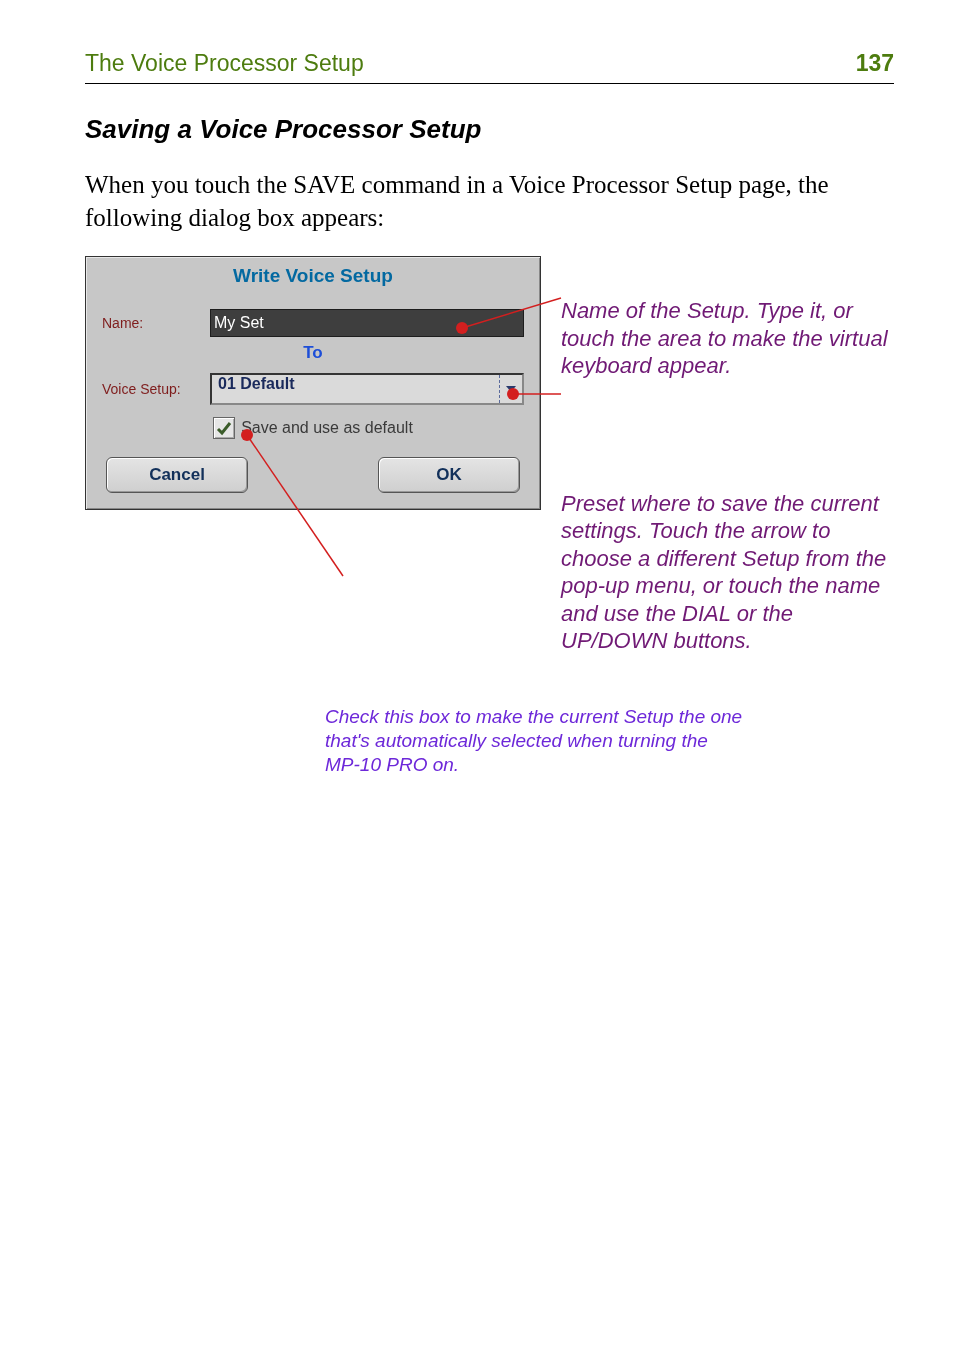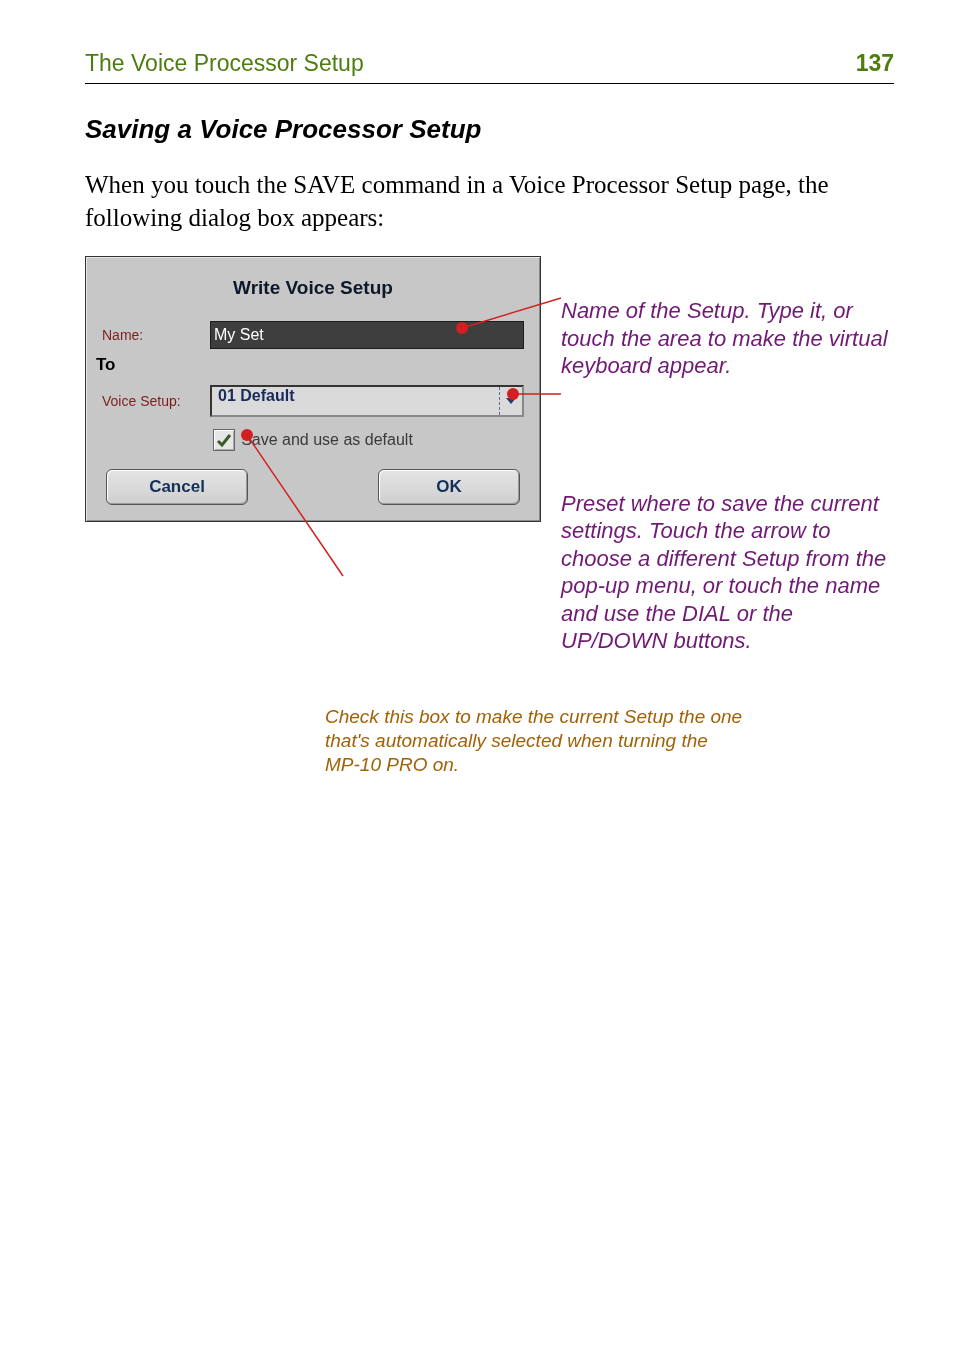--- a/index.html
+++ b/index.html
@@ -61,22 +61,22 @@
     box-shadow: inset 1px 1px 0 #e8e8e8, inset -1px -1px 0 #888;
     padding: 8px 10px 16px 10px;
     box-sizing: border-box;
     position: relative;
     font-family: Arial, Helvetica, sans-serif;
   }
   .dialog-title {
     text-align: center;
     font-weight: 700;
     font-size: 19px;
-    color: #0f172a;
-    margin: 12px 0 22px 0;
+    color: #0369a1;
+    margin: 0 0 22px 0;
   }
   .form-row {
     display: flex;
     align-items: center;
     margin: 0 6px 6px 6px;
   }
   .form-label {
     width: 108px;
     color: #7f1d1d;
     font-size: 14px;
@@ -85,22 +85,23 @@
     flex: 1;
     background: #3e3e3e;
     color: #fff;
     height: 26px;
     line-height: 26px;
     padding: 0 3px;
     font-size: 16px;
     border: 1px solid #1d1d1d;
   }
   .to-label {
-    font-weight: 700;
-    color: #000000;
+    text-align: center;
+    font-weight: 700;
+    color: #1d4ed8;
     font-size: 17px;
     margin: 6px 0 10px 0;
   }
   .preset-field {
     flex: 1;
     background: #dadada;
     border: 2px inset #888;
     height: 28px;
     display: flex;
     align-items: flex-start;
@@ -174,21 +175,21 @@
     margin-top: 41px;
   }
   .anno-block { margin-bottom: 80px; }
   .anno-block2 { margin-top: 110px; font-style: italic; }
 
   .bottom-annotation {
     font-family: Arial, Helvetica, sans-serif;
     font-style: italic;
     font-size: 19px;
     line-height: 1.28;
-    color: #a16207;
+    color: #6d28d9;
     margin: 50px 0 0 240px;
     max-width: 420px;
   }
 
   
   .fig-wrap {
     position: relative;
   }
   .overlay {
     position: absolute;

